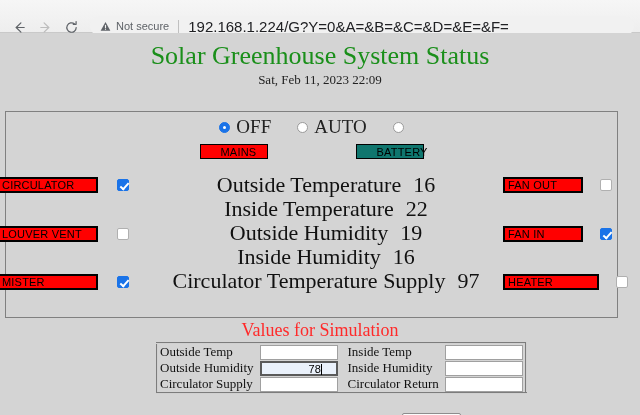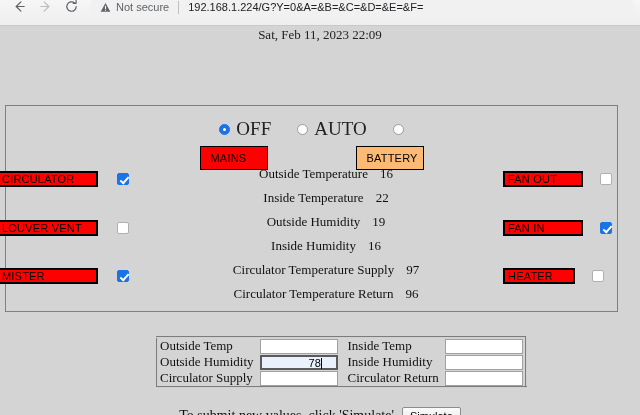--- a/index.html
+++ b/index.html
@@ -14,22 +14,22 @@
     font-family: "Liberation Sans", sans-serif;
     -webkit-font-smoothing: antialiased;
   }
 
   
   #browser-bar {
     height: 26px;
     background: linear-gradient(#f6f6f6, #eeeeee);
     border-bottom: 1px solid #c9c9c9;
     display: flex;
-    align-items: flex-end;
-    padding: 8px 6px;
+    align-items: flex-start;
+    padding: 16px 6px;
     box-sizing: border-box;
   }
   .nav-btn {
     width: 26px;
     height: 22px;
     display: flex;
     align-items: center;
     justify-content: center;
     flex: 0 0 auto;
   }
@@ -54,21 +54,21 @@
     font-family: "Liberation Sans", sans-serif;
   }
   #omni-divider {
     width: 1px;
     height: 13px;
     background: #c0c0c0;
     margin: 0 9px;
     flex: 0 0 auto;
   }
   #url-text {
-    font-size: 11px;
+    font-size: 15px;
     color: #202124;
     white-space: nowrap;
     overflow: hidden;
     font-family: "Liberation Sans", sans-serif;
   }
 
   
   #page {
     position: relative;
     height: 389px;
@@ -112,21 +112,20 @@
     gap: 26px;
     padding-top: 4px;
   }
   .mode-item {
     display: flex;
     align-items: center;
     gap: 6px;
     font-family: "Liberation Serif", serif;
     font-size: 19px;
     color: #222;
-    margin-top: 8px;
   }
   .radio {
     width: 11px;
     height: 11px;
     border-radius: 50%;
     border: 1px solid #9a9a9a;
     background: #fff;
     box-sizing: border-box;
     position: relative;
     flex: 0 0 auto;
@@ -146,47 +145,47 @@
 
   
   #power-row {
     display: flex;
     justify-content: center;
     gap: 88px;
     margin-top: 6px;
   }
   .badge {
     width: 68px;
-    height: 24px;
+    height: 15px;
     border: 1px solid #000;
     font-size: 11px;
     font-family: "Liberation Sans", sans-serif;
     color: #000;
     display: flex;
     align-items: center;
-    padding-left: 10px;
+    padding-left: 20px;
     box-sizing: border-box;
     letter-spacing: 0.2px;
   }
 
   
   #grid {
     position: absolute;
     left: 0;
     top: 60px;
     width: 100%;
     height: 146px;
   }
   .reading-center {
     position: absolute;
     left: 160px;
     width: 320px;
     text-align: center;
     font-family: "Liberation Serif", serif;
-    font-size: 13px;
+    font-size: 22px;
     color: #111;
     white-space: nowrap;
   }
   .reading-center .val { margin-left: 12px; }
 
   
   .device-row {
     position: absolute;
     display: flex;
     align-items: center;
@@ -341,63 +340,61 @@
       </svg>
     </span>
     <span id="not-secure-text">Not secure</span>
     <span id="omni-divider"></span>
     <span id="url-text">192.168.1.224/G?Y=0&amp;A=&amp;B=&amp;C=&amp;D=&amp;E=&amp;F=</span>
   </div>
 </div>
 
 <div id="page">
 
+  <div id="title">Solar Greenhouse System Status</div>
   <div id="datetime">Sat, Feb 11, 2023 22:09</div>
 
   <div id="status-panel">
 
     <div id="mode-row">
       <label class="mode-item">
         <span class="radio checked"></span>
         <span>OFF</span>
       </label>
       <label class="mode-item">
         <span class="radio"></span>
         <span>AUTO</span>
       </label>
       <label class="mode-item">
         <span class="radio"></span>
       </label>
     </div>
 
     <div id="power-row">
       <div class="badge" style="background:#ff0000;">MAINS</div>
-      <div class="badge" style="background:#fdba74;">BATTERY</div>
+      <div class="badge" style="background:#0f766e;">BATTERY</div>
     </div>
 
     <div id="grid">
 
       <div class="reading-center" style="top:0px;">
         <span>Outside Temperature</span><span class="val">16</span>
       </div>
       <div class="reading-center" style="top:24px;">
         <span>Inside Temperature</span><span class="val">22</span>
       </div>
       <div class="reading-center" style="top:48px;">
         <span>Outside Humidity</span><span class="val">19</span>
       </div>
       <div class="reading-center" style="top:72px;">
         <span>Inside Humidity</span><span class="val">16</span>
       </div>
       <div class="reading-center" style="top:96px;">
         <span>Circulator Temperature Supply</span><span class="val">97</span>
       </div>
-      <div class="reading-center" style="top:120px;">
-        <span>Circulator Temperature Return</span><span class="val">96</span>
-      </div>
     </div>
   </div>
 
   <div class="device-row" style="left:-3px; top:144px;">
     <div class="device-label" style="width:101px;">CIRCULATOR</div>
     <div class="cbox checked" style="margin-left:19px;"></div>
   </div>
   <div class="device-row" style="left:-3px; top:193px;">
     <div class="device-label" style="width:101px;">LOUVER VENT</div>
     <div class="cbox" style="margin-left:19px;"></div>
@@ -409,24 +406,25 @@
 
   <div class="device-row" style="left:503px; top:144px;">
     <div class="device-label" style="width:80px;">FAN OUT</div>
     <div class="cbox" style="margin-left:17px;"></div>
   </div>
   <div class="device-row" style="left:503px; top:193px;text-align:right;">
     <div class="device-label" style="width:80px;">FAN IN</div>
     <div class="cbox checked" style="margin-left:17px;"></div>
   </div>
   <div class="device-row" style="left:503px; top:241px;">
-    <div class="device-label" style="width:72px;">HEATER</div>
+    <div class="device-label" style="width:96px;">HEATER</div>
     <div class="cbox" style="margin-left:17px;"></div>
   </div>
 
+  <div id="sim-title">Values for Simulation</div>
 
   <table id="sim-table">
     <tbody>
         <tr>
       <td class="lbl">Outside Temp</td>
       <td>
         <div class="sim-input"></div>
       </td>
       <td class="lbl" style="padding-left:8px;">Inside Temp</td>
       <td>

